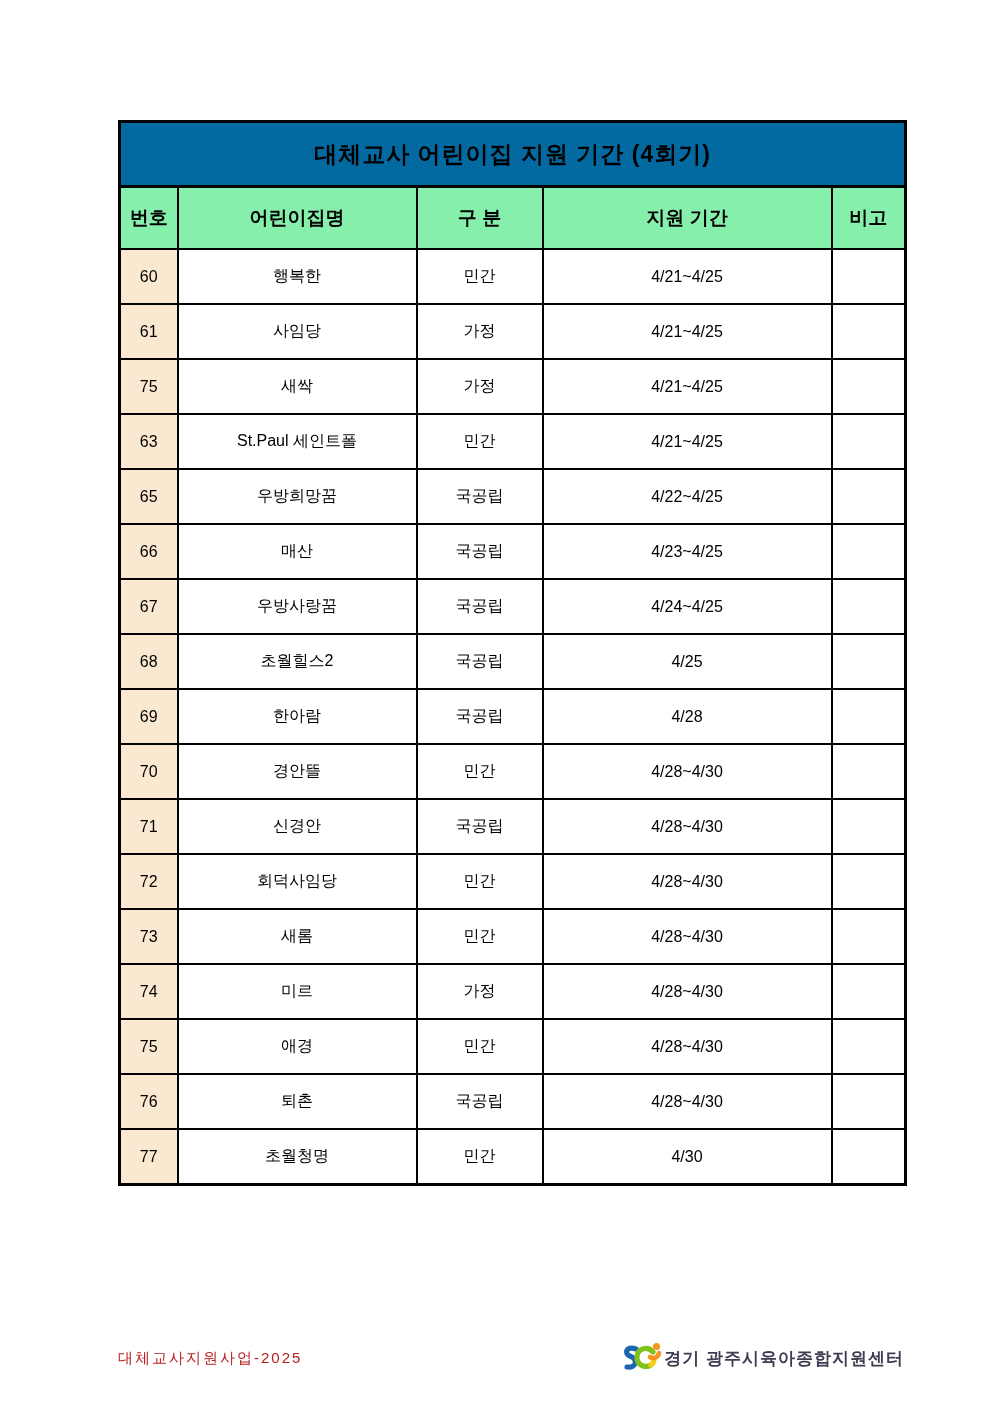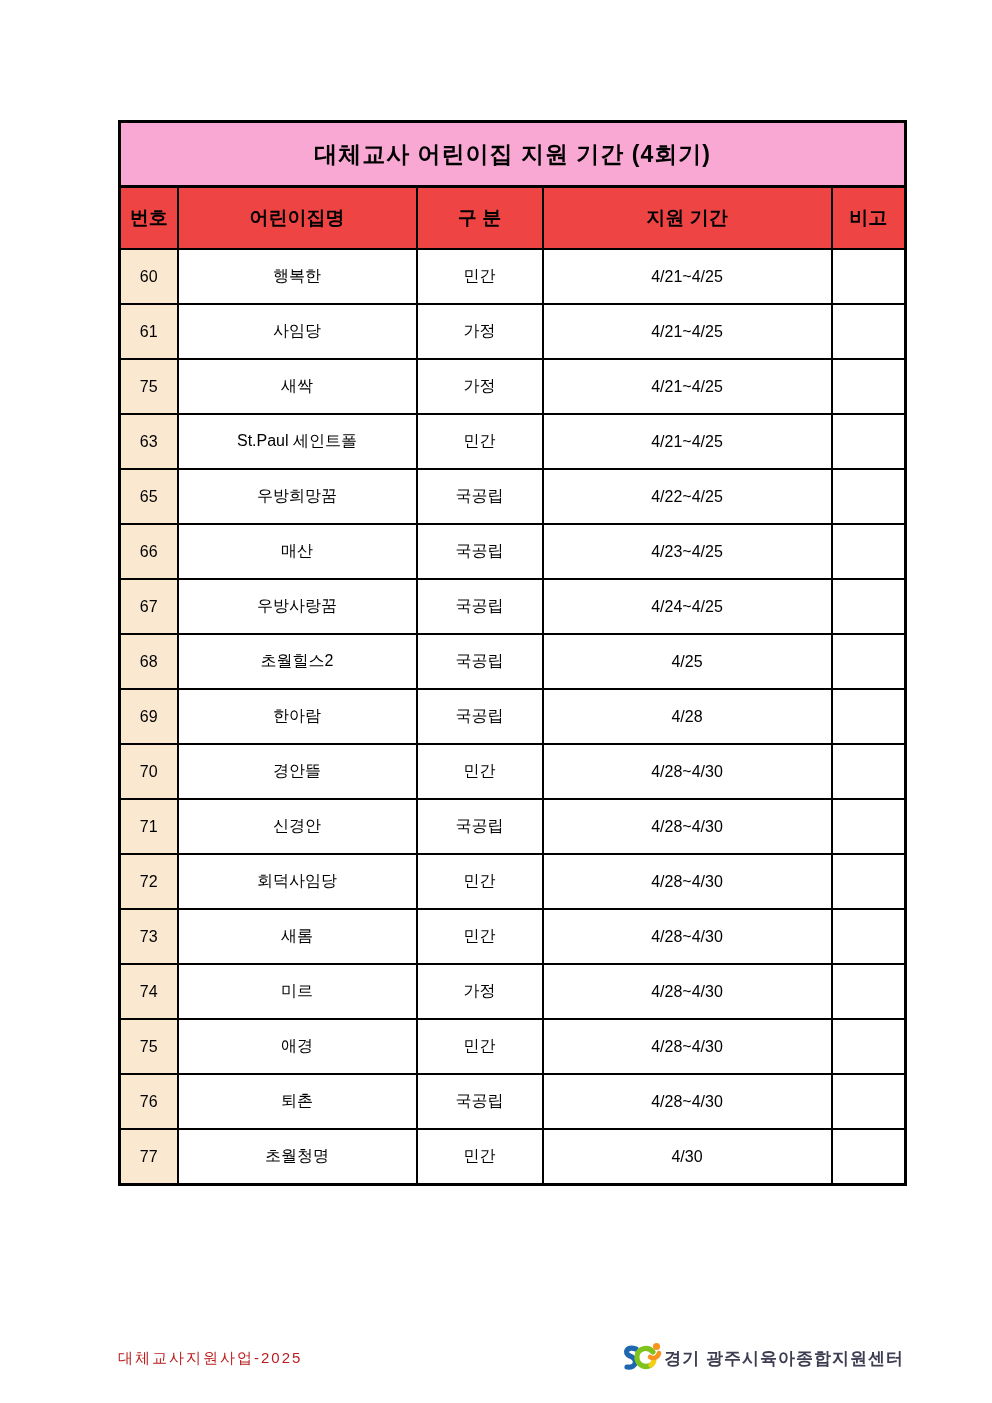--- a/index.html
+++ b/index.html
@@ -23,29 +23,29 @@
     border:2px solid #000;
     padding:0 4px;
     text-align:center;
     vertical-align:middle;
     overflow:hidden;
     white-space:nowrap;
   }
   table.doc-table{border:3px solid #000;}
   tr.title-row td{
     height:62px;
-    background:#f9a8d4;
+    background:#0369a1;
     font-size:23px;
     font-weight:bold;
     letter-spacing:1px;
     border-bottom:3px solid #000;
   }
   tr.header-row th{
     height:60px;
-    background:#ef4444;
+    background:#86efac;
     font-size:19px;
     font-weight:bold;
   }
   tr.data-row td{
     height:53px;
     background:#ffffff;
     font-size:16px;
     font-weight:normal;
   }
   tr.data-row td.cell-no{

